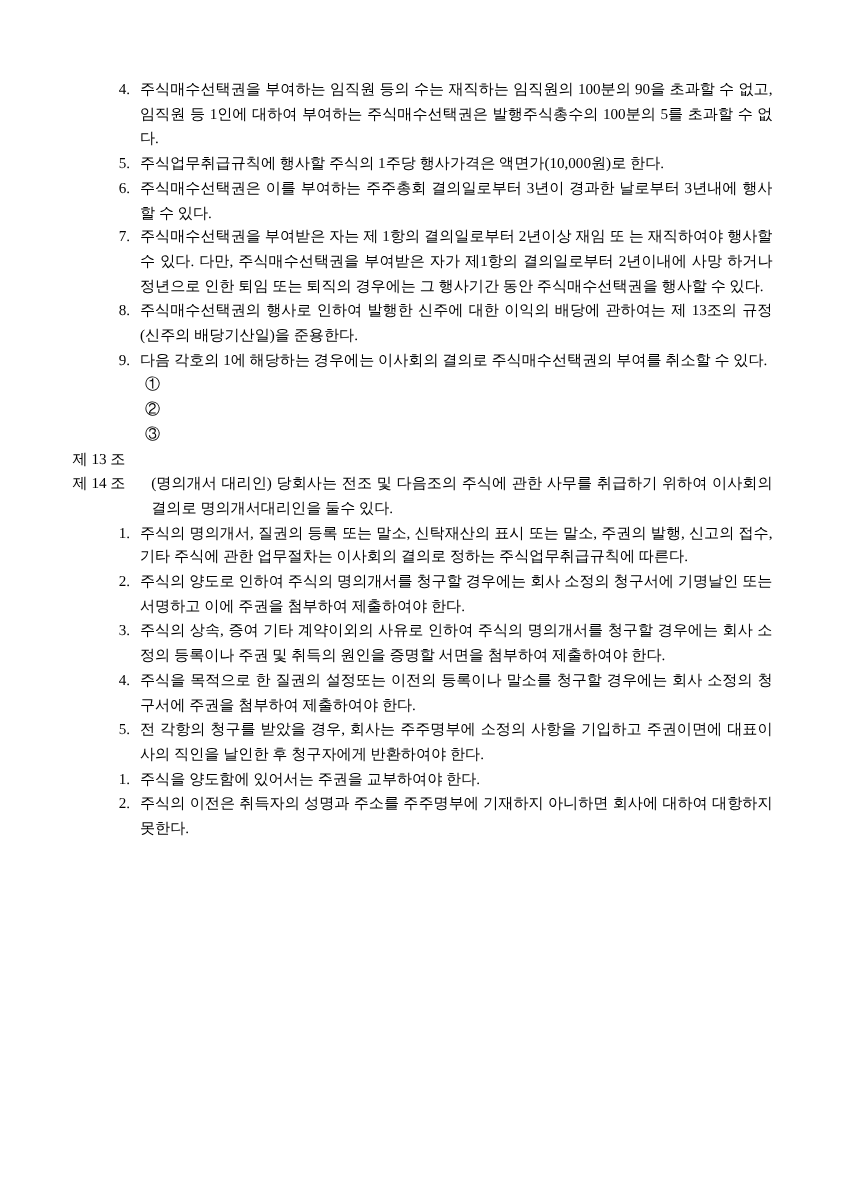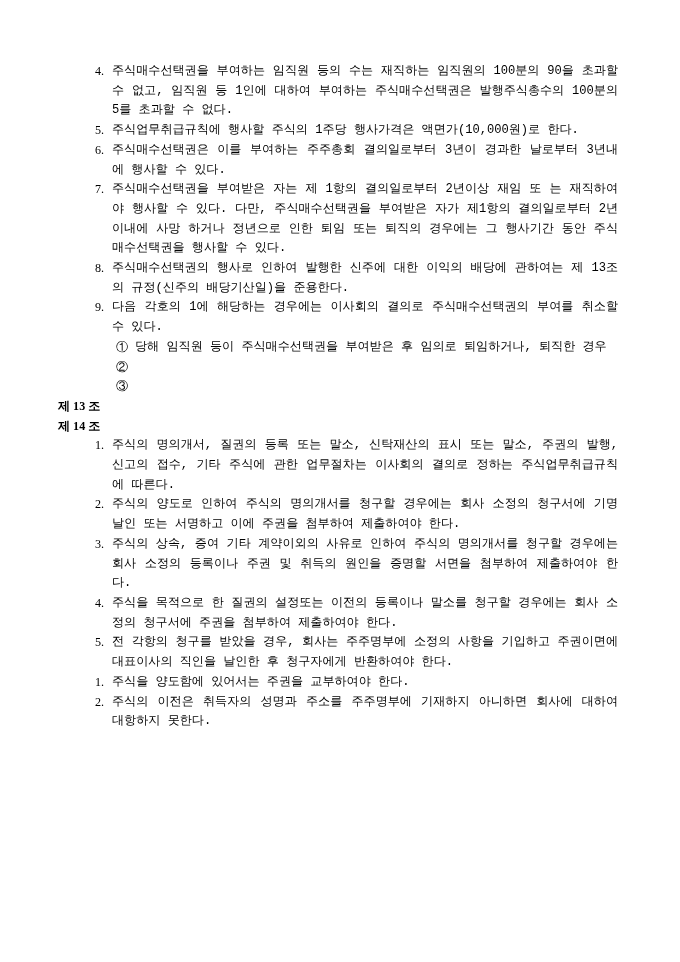--- a/index.html
+++ b/index.html
@@ -36,37 +36,35 @@
   }
   .item .marker {
     flex: 0 0 auto;
     text-align: right;
     white-space: pre;
   }
   .item .body {
     flex: 1 1 auto;
     text-align: justify;
     text-justify: inter-character;
-    font-family: Liberation Mono, monospace;
   }
 
   
   .lvl-num .marker { width: 46px; padding-right: 8px; }
   .lvl-circ .marker { width: 70px; padding-right: 7px; }
 
   .art-head {
     display: flex;
     align-items: flex-start;
   }
   .art-head .marker {
     flex: 0 0 auto;
     width: 54px;
     padding-right: 9px;
     white-space: pre;
-    font-weight: bold;
   }
   .art-head .body {
     flex: 1 1 auto;
     text-align: justify;
     text-justify: inter-character;
   }
 </style>
 </head>
 <body>
 
@@ -98,37 +96,37 @@
       <span class="body">주식매수선택권의 행사로 인하여 발행한 신주에 대한 이익의 배당에 관하여는 제 13조의 규정(신주의 배당기산일)을 준용한다.</span>
     </div>
 
     <div class="item lvl-num">
       <span class="marker">9.</span>
       <span class="body">다음 각호의 1에 해당하는 경우에는 이사회의 결의로 주식매수선택권의 부여를 취소할 수 있다.</span>
     </div>
 
     <div class="item lvl-circ">
       <span class="marker">①</span>
-      <span class="body">당해 임직원 등이 주식매수선택권을 부여받은 후 임의로 퇴임하거나, 퇴직한 경우</span>
     </div>
 
     <div class="item lvl-circ">
       <span class="marker">②</span>
     </div>
 
     <div class="item lvl-circ">
       <span class="marker">③</span>
     </div>
 
     <div class="art-head">
       <span class="marker">제 13 조</span>
     </div>
 
     <div class="art-head">
       <span class="marker">제 14 조</span>
+      <span class="body"><span>(명의개서 대리인)</span> <span>당회사는 전조 및 다음조의 주식에 관한 사무를 취급하기 위하여 이사회의 결의로 명의개서대리인을 둘수 있다.</span></span>
     </div>
 
 
     <div class="item lvl-num">
       <span class="marker">1.</span>
       <span class="body">주식의 명의개서, 질권의 등록 또는 말소, 신탁재산의 표시 또는 말소, 주권의 발행, 신고의 접수, 기타 주식에 관한 업무절차는 이사회의 결의로 정하는 주식업무취급규칙에 따른다.</span>
     </div>
 
     <div class="item lvl-num">
       <span class="marker">2.</span>

